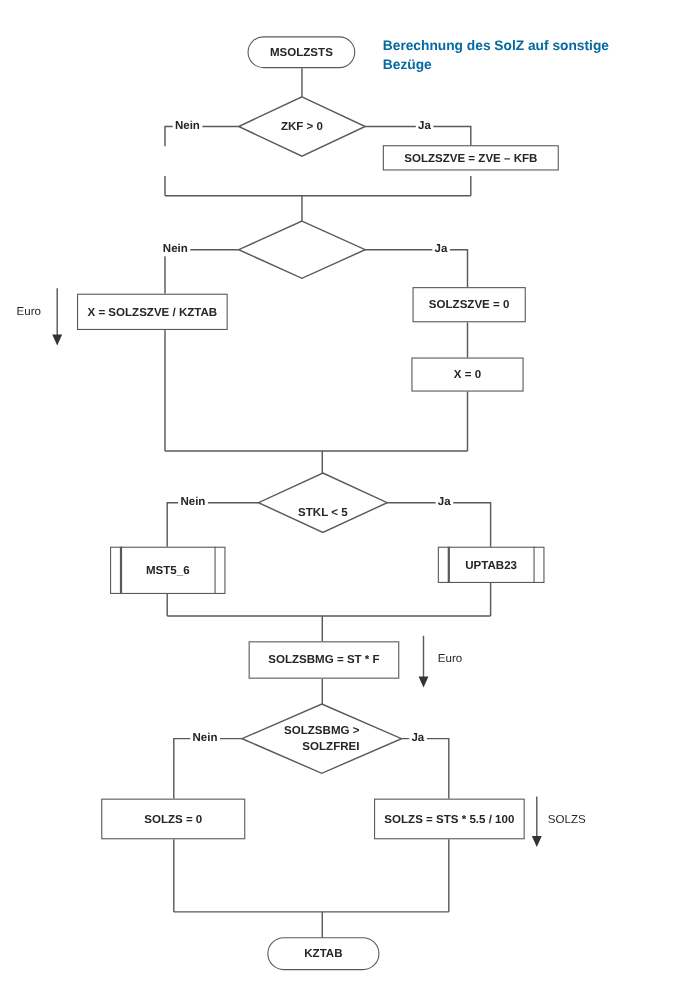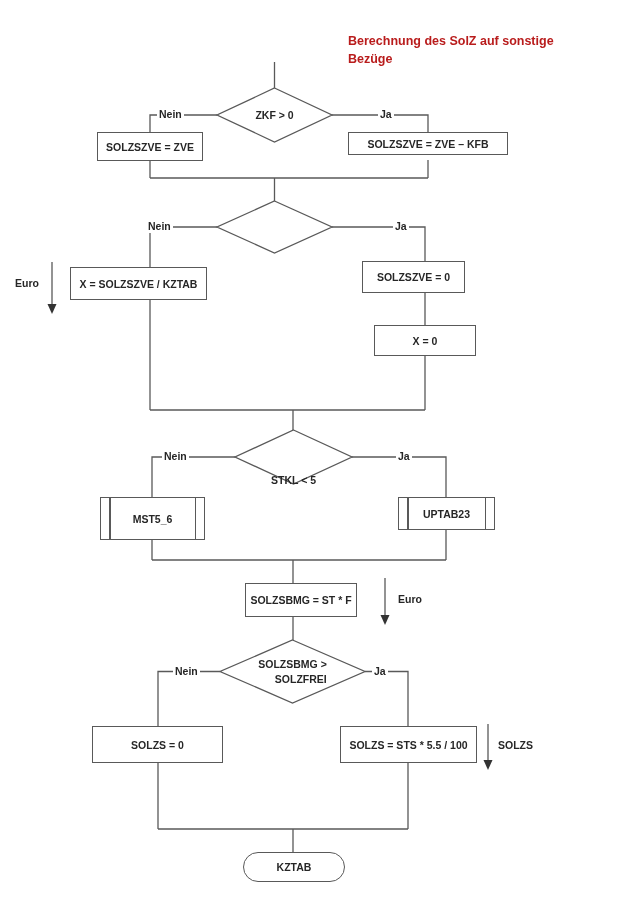--- a/index.html
+++ b/index.html
@@ -21,23 +21,23 @@
     position:absolute;display:flex;align-items:center;justify-content:center;
     font-size:10.5px;font-weight:700;text-align:right;color:#262626;pointer-events:none;
   }
   .two-line{white-space:pre-line;line-height:1.4;}
   .blabel{
     position:absolute;background:#fff;padding:0 2px;line-height:13px;
     font-size:10.5px;font-weight:700;color:#262626;
   }
   .ann-title{
     position:absolute;left:348px;top:33px;width:228px;
-    font-size:12.5px;font-weight:700;line-height:1.4;color:#b91c1c;
+    font-size:12.5px;font-weight:700;line-height:1.4;color:#0369a1;
   }
-  .ann{position:absolute;font-size:10.5px;font-weight:700;color:#262626;}
+  .ann{position:absolute;font-size:10.5px;font-weight:400;color:#262626;}
 </style>
 </head>
 <body>
 
 <div class="canvas">
 
   <svg class="wires" width="630" height="898" viewBox="0 0 630 898">
     <g stroke="#595959" stroke-width="1.3" fill="none">
       <path d="M274.5 62 V89"></path>
       <path d="M217 115 H150 V133"></path>
@@ -67,53 +67,53 @@
     </g>
     <g fill="#333333" stroke="none">
       <polygon points="47.5,304 56.5,304 52,314"></polygon>
       <polygon points="380.5,615 389.5,615 385,625"></polygon>
       <polygon points="483.5,760 492.5,760 488,770"></polygon>
     </g>
   </svg>
 
   <div class="ann-title">Berechnung des SolZ auf sonstige Bezüge</div>
 
+  <div class="node stadium" style="left:225px;top:33px;width:98px;height:29px">MSOLZSTS</div>
 
   <div class="dlabel" style="left:217px;top:101px;width:115px;height:28px">ZKF &gt; 0</div>
   <div class="blabel" style="left:157px;top:108px">Nein</div>
   <div class="blabel" style="left:378px;top:108px">Ja</div>
 
-  <div class="node" style="left:97px;top:132px;width:106px;height:29px">SOLZSZVE = ZVE</div>
   <div class="node" style="left:348px;top:132px;width:160px;height:23px">SOLZSZVE = ZVE – KFB</div>
 
   <div class="blabel" style="left:146px;top:220px">Nein</div>
   <div class="blabel" style="left:393px;top:220px">Ja</div>
 
   <div class="ann" style="left:15px;top:277px">Euro</div>
 
   <div class="node" style="left:70px;top:267px;width:137px;height:33px">X = SOLZSZVE / KZTAB</div>
-  <div class="node" style="left:362px;top:261px;width:103px;height:32px">SOLZSZVE = 0</div>
+  <div class="node" style="left:375px;top:261px;width:103px;height:32px">SOLZSZVE = 0</div>
   <div class="node" style="left:374px;top:325px;width:102px;height:31px">X = 0</div>
 
-  <div class="dlabel" style="left:235px;top:466px;width:117px;height:28px">STKL &lt; 5</div>
+  <div class="dlabel" style="left:235px;top:452px;width:117px;height:28px">STKL &lt; 5</div>
   <div class="blabel" style="left:162px;top:450px">Nein</div>
   <div class="blabel" style="left:396px;top:450px">Ja</div>
 
   <div class="node predef" style="left:100px;top:497px;width:105px;height:43px">
     <span class="bar l"></span>
     <span>MST5_6</span>
     <span class="bar r"></span>
   </div>
   <div class="node predef" style="left:398px;top:497px;width:97px;height:33px">
     <span class="bar l"></span>
     <span>UPTAB23</span>
     <span class="bar r"></span>
   </div>
 
-  <div class="node" style="left:245px;top:583px;width:112px;height:34px">SOLZSBMG = ST * F</div>
+  <div class="node" style="left:226px;top:583px;width:137px;height:34px">SOLZSBMG = ST * F</div>
   <div class="ann" style="left:398px;top:593px">Euro</div>
 
   <div class="dlabel two-line" style="left:220px;top:650px;width:145px;height:44px">SOLZSBMG &gt;
 SOLZFREI</div>
   <div class="blabel" style="left:173px;top:665px">Nein</div>
   <div class="blabel" style="left:372px;top:665px">Ja</div>
 
   <div class="node" style="left:92px;top:726px;width:131px;height:37px">SOLZS = 0</div>
   <div class="node" style="left:340px;top:726px;width:137px;height:37px">SOLZS = STS * 5.5 / 100</div>
   <div class="ann" style="left:498px;top:739px">SOLZS</div>

